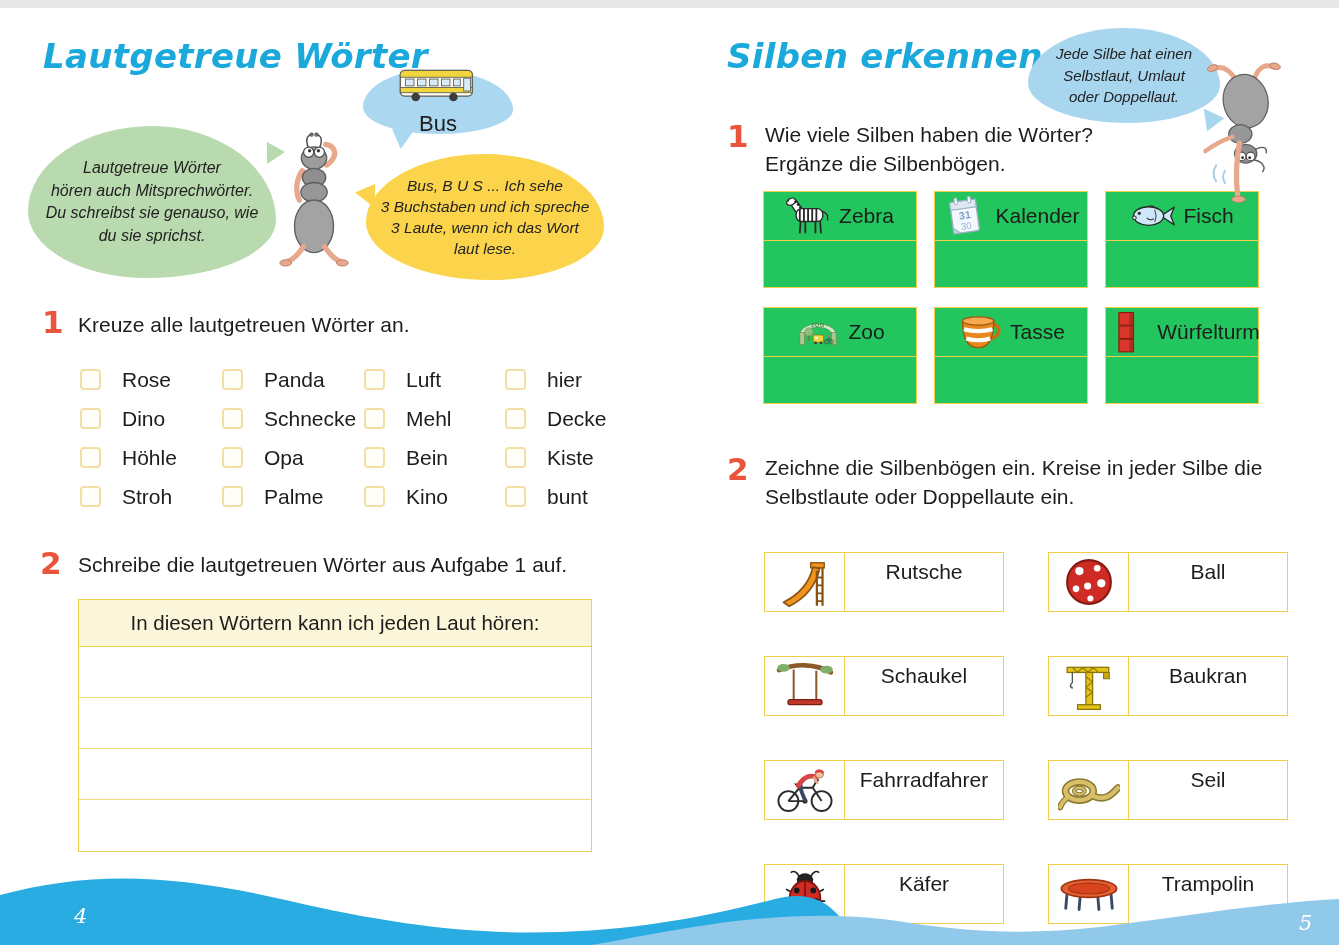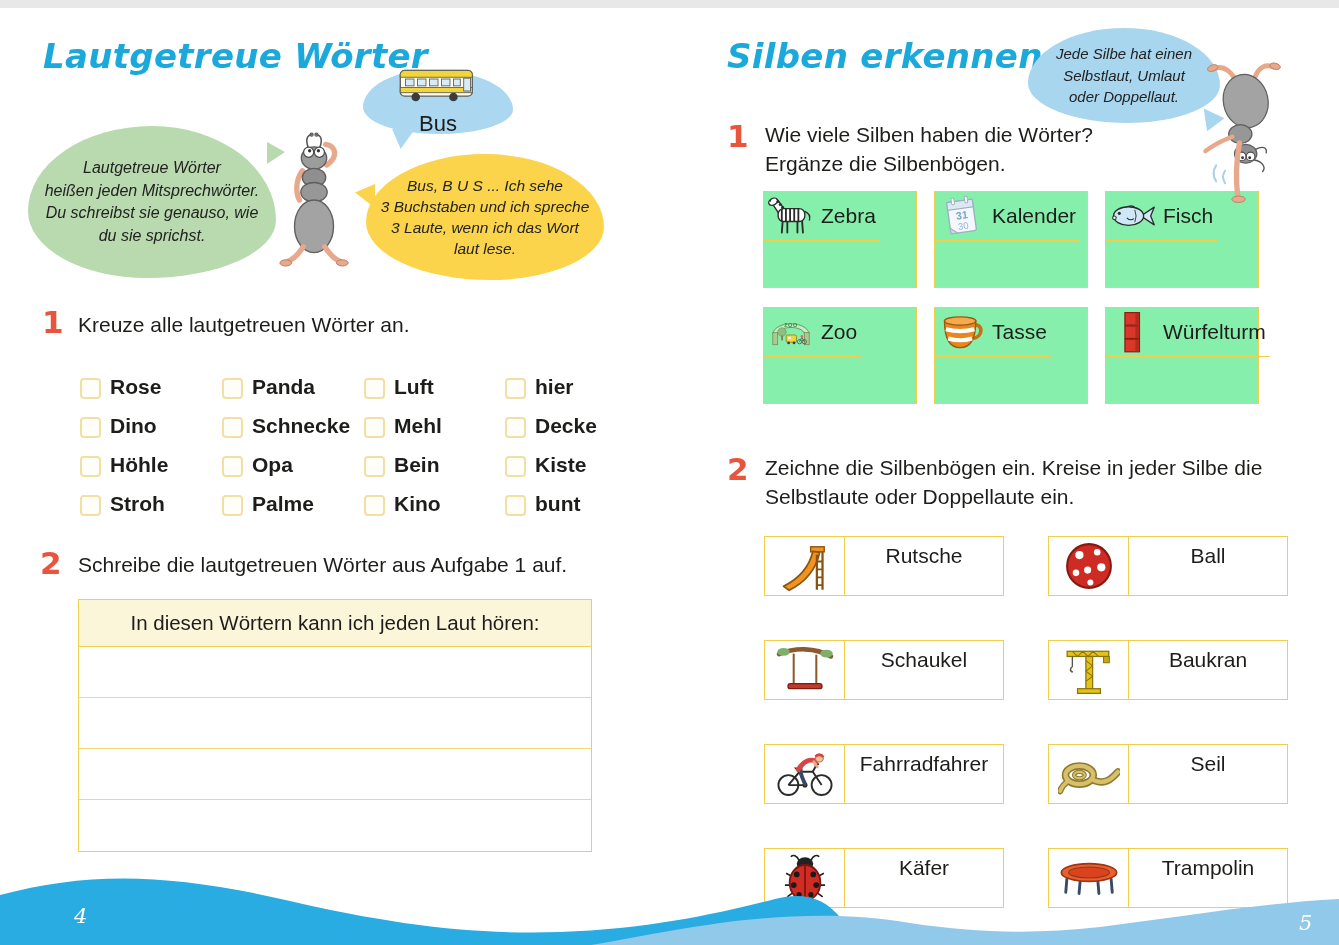--- a/index.html
+++ b/index.html
@@ -43,40 +43,40 @@
   .ant-left{left:276px;top:122px;width:78px;height:140px;}
   .ant-right{left:1193px;top:52px;width:100px;height:150px;}
   .ant svg,.bus-art svg,.card-icon svg,.syl2-icon svg{width:100%;height:100%;}
 
   .task-num{position:absolute;font-size:31px;font-weight:bold;color:var(--red);
     font-family:"DejaVu Sans",sans-serif;z-index:1;}
   .instr{position:absolute;font-size:21px;color:var(--ink);line-height:29px;z-index:1;}
 
   #task1-grid{position:absolute;left:80px;top:352px;display:grid;
     grid-template-columns:142px 142px 141px auto;grid-auto-rows:39px;}
-  .check-item{display:flex;align-items:flex-end;gap:9px;font-weight:bold;}
+  .check-item{display:flex;align-items:center;gap:21px;}
   .checkbox{width:21px;height:21px;border:2px solid var(--cb-border);border-radius:4px;background:#FFFEF9;flex:0 0 auto;}
   .check-label{font-size:21px;}
 
   .write-box{position:absolute;left:78px;top:591px;width:514px;border:1.6px solid #EDD04F;background:#fff;}
   .write-header{height:47px;background:var(--header-bg);border-bottom:1.6px solid #EDD04F;
     display:flex;align-items:center;justify-content:center;font-size:20.5px;}
   .write-row{height:51px;border-bottom:1.5px solid #F0DA74;}
   .write-row:last-child{border-bottom:none;}
 
   #syl-grid1{position:absolute;left:763px;top:183px;display:grid;
     grid-template-columns:repeat(3,154px);column-gap:17px;row-gap:19px;}
-  .syl-card{border:1.5px solid var(--card-border);height:97px;background:#86efac;display:flex;flex-direction:row;}
+  .syl-card{border:1.5px solid var(--card-border);height:97px;background:#22c55e;display:flex;flex-direction:column;}
   .syl-top{display:flex;align-items:center;justify-content:center;gap:7px;height:49px;
     border-bottom:1.5px solid var(--card-border);padding:0 4px;}
   .card-icon{display:inline-flex;width:46px;height:42px;align-items:center;justify-content:center;flex:0 0 auto;}
   .card-word{font-size:21px;white-space:nowrap;}
   .syl-bottom{flex:1;}
 
-  #syl-grid2{position:absolute;left:764px;top:528px;display:grid;
+  #syl-grid2{position:absolute;left:764px;top:544px;display:grid;
     grid-template-columns:240px 240px;column-gap:18px;row-gap:27px;gap:44px;}
   .syl2-card{border:1.5px solid var(--card-border);height:60px;background:#fff;display:flex;}
   .syl2-icon{width:80px;border-right:1.5px solid var(--card-border);
     display:flex;align-items:center;justify-content:center;padding:3px;}
   .syl2-icon svg{max-width:62px;max-height:52px;}
   .syl2-main{flex:1;text-align:center;padding-top:7px;font-size:21px;}
 
   .footer-waves{position:absolute;left:0;bottom:0;width:1339px;height:92px;z-index:1;}
   .pagenum{position:absolute;z-index:4;color:#fff;font-style:italic;
     font-family:"DejaVu Serif",serif;font-size:21px;}
@@ -105,21 +105,21 @@
           <rect x="76" y="13" width="8" height="15" fill="#D7ECF7" stroke="#5a5a52"></rect>
           <circle cx="20" cy="35" r="5" fill="#3c3c3c"></circle>
           <circle cx="64" cy="35" r="5" fill="#3c3c3c"></circle>
         </svg>
       </span>
     <span class="bus-label">Bus</span>
   </div>
 
   <div class="bubble bubble-green">
       <div>Lautgetreue Wörter</div>
-      <div>heißen jeden Mitsprechwörter.</div>
+      <div>hören auch Mitsprechwörter.</div>
       <div>Du schreibst sie genauso, wie</div>
       <div>du sie sprichst.</div>
     </div>
 
   <div class="ant ant-left"><svg viewBox="0 0 80 140">
         <path d="M33,16 C30,8 32,3 37,3 M45,16 C48,8 46,3 41,3" fill="none" stroke="#555" stroke-width="1.6" stroke-linecap="round"></path>
         <circle cx="36.5" cy="3" r="1.6" fill="none" stroke="#555" stroke-width="1.2"></circle>
         <circle cx="41.5" cy="3" r="1.6" fill="none" stroke="#555" stroke-width="1.2"></circle>
         <path d="M52,34 C64,26 62,15 51,13" fill="none" stroke="#E8A88C" stroke-width="5.5" stroke-linecap="round"></path>
         <path d="M27,40 C20,50 20,62 24,70" fill="none" stroke="#E8A88C" stroke-width="5.5" stroke-linecap="round"></path>

